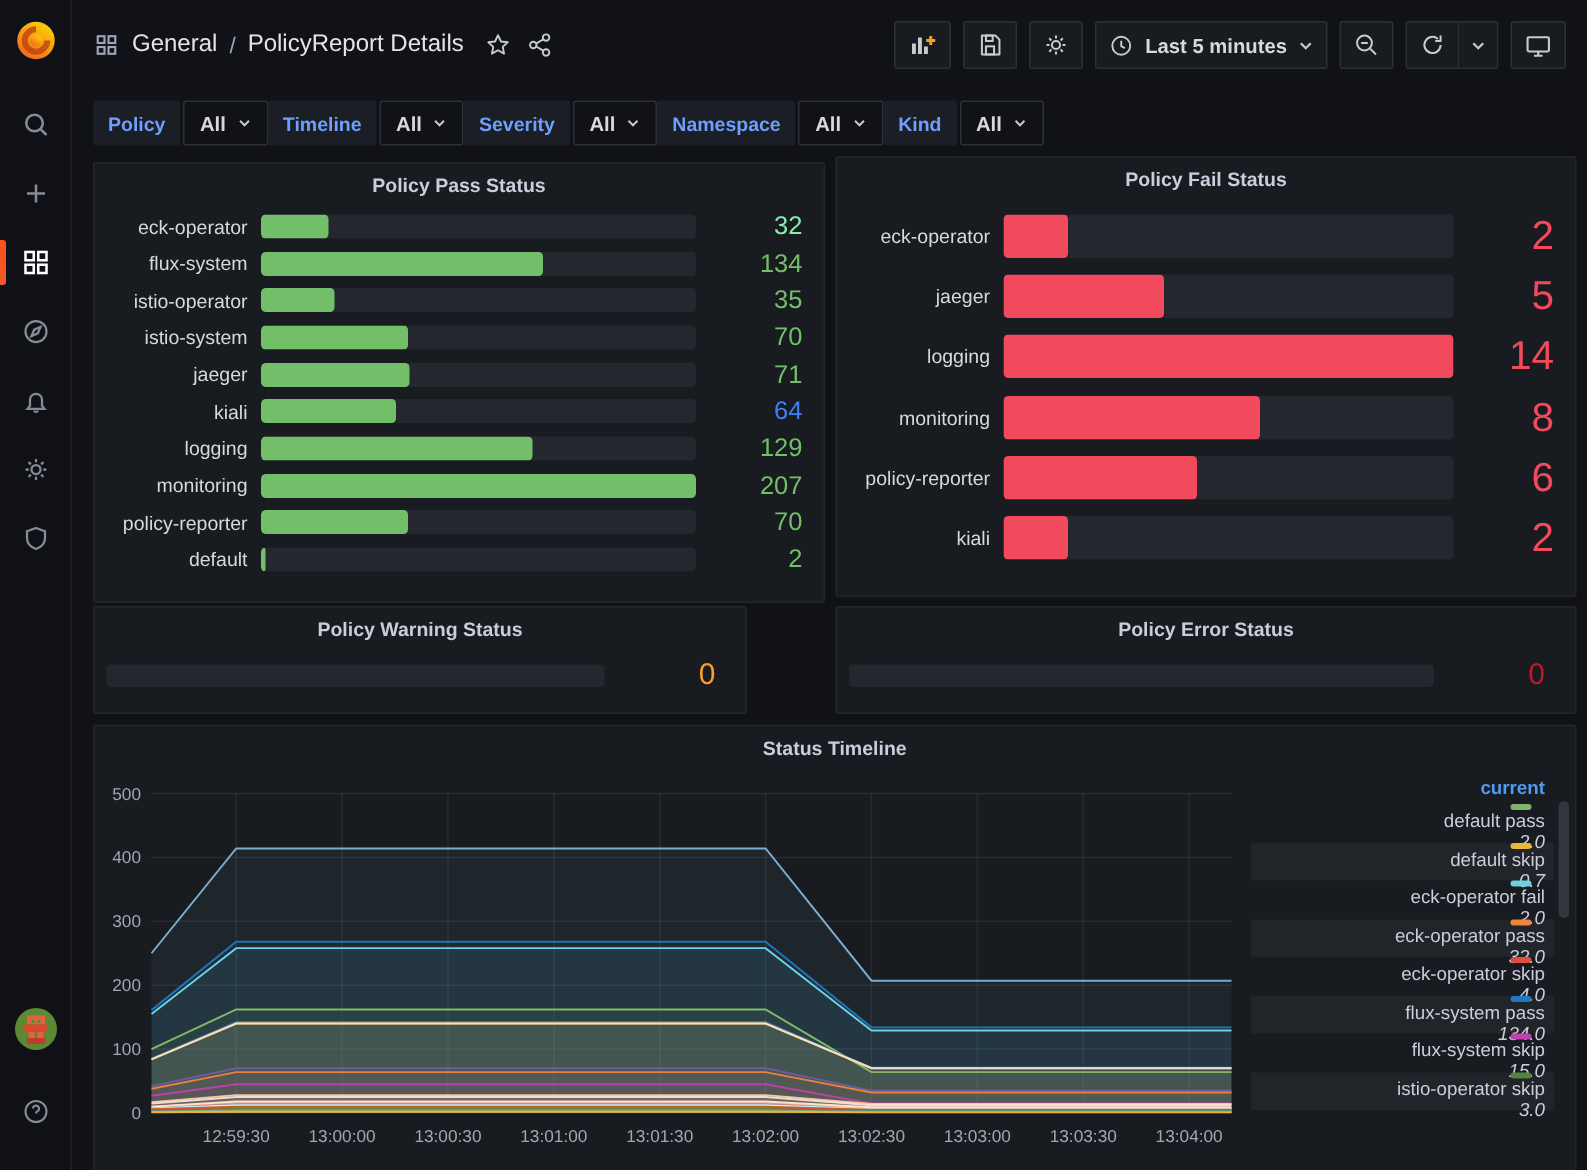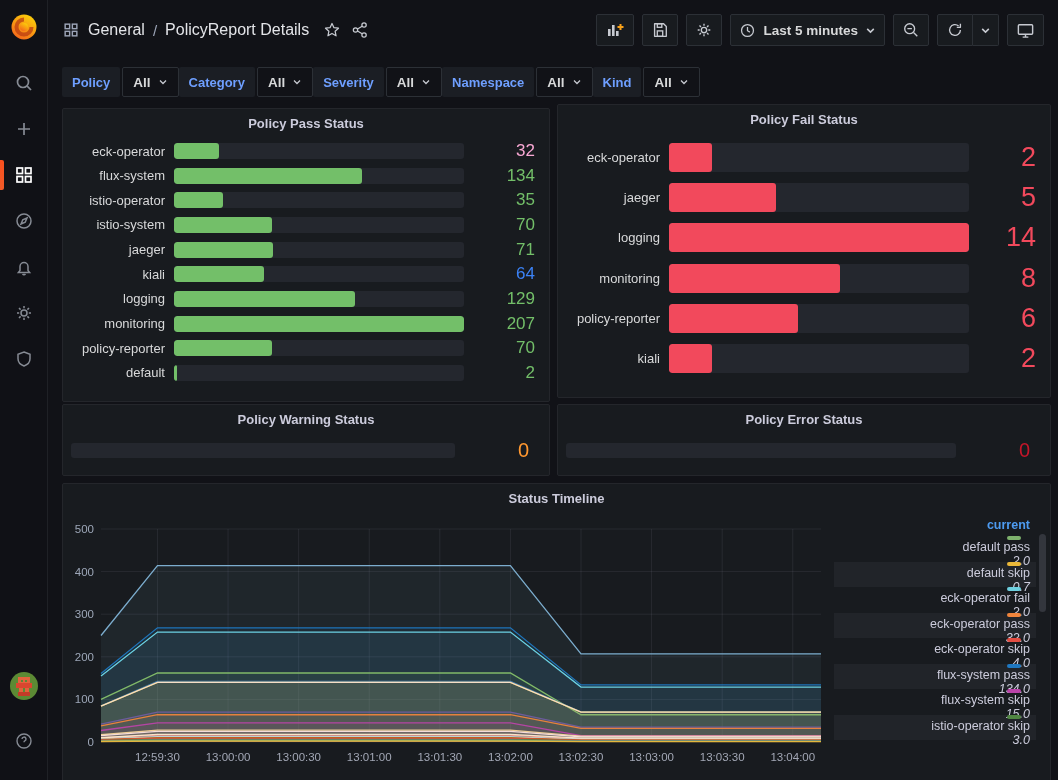--- a/index.html
+++ b/index.html
@@ -36,21 +36,21 @@
   .filters { position:absolute; left:48px; top:60px; width:1010px; height:44px; display:flex; align-items:center; padding:0 14px; }
   .filter { display:flex; align-items:stretch; gap:2px; height:30px; }
   .f-label { display:flex; align-items:center; padding:0 10px; background:#1b1e24; border-radius:2px; color:#6E9FFF; font-weight:700; font-size:13px; cursor:pointer; }
   .f-value { display:flex; align-items:center; gap:7px; padding:0 10px; background:#111217; border:1px solid #2c3036; border-radius:2px; color:#D8D9DA; font-weight:700; font-size:13.5px; cursor:pointer; }
 
   
   .panel { position:absolute; background:#181B1F; border:1px solid #24262b; border-radius:2px; }
   .panel-title { height:28px; display:flex; align-items:center; justify-content:center; font-size:13px; font-weight:700; color:#CCCCDC; cursor:pointer; }
   #panel-pass   { left:62px;  top:108px; width:488px; height:294px; }
   #panel-fail   { left:557px; top:104px; width:494px; height:294px; }
-  #panel-warn   { left:62px;  top:404px; width:488px; height:72px; }
+  #panel-warn   { left:62px;  top:404px; width:436px; height:72px; }
   #panel-error  { left:557px; top:404px; width:494px; height:72px; }
   #panel-timeline { left:62px; top:483px; width:989px; height:310px; }
 
   .bars { display:flex; flex-direction:column; justify-content:space-between; padding:4px 14px 12px 8px; }
   #panel-pass .bars { height:258px; }
   #panel-fail .bars { height:258px; justify-content:space-around; }
   .brow { display:flex; align-items:center; gap:9px; }
   .blabel { width:94px; text-align:right; font-size:13px; color:#D8D9DA; white-space:nowrap; }
   .btrack { flex:1; background:#24272e; border-radius:3px; position:relative; overflow:hidden; }
   .brow.pass .btrack { height:16px; }
@@ -248,21 +248,21 @@
   </header>
 
   <div class="filters" id="filters">
       <div class="filter">
         <span class="f-label">Policy</span>
         <span class="f-value">All <svg width="10" height="10" viewBox="0 0 10 10" fill="none" stroke="#C7CAD1" stroke-width="1.3">
             <path d="M2 3.5l3 3 3-3"></path>
           </svg></span>
       </div>
       <div class="filter">
-        <span class="f-label">Category</span>
+        <span class="f-label">Timeline</span>
         <span class="f-value">All <svg width="10" height="10" viewBox="0 0 10 10" fill="none" stroke="#C7CAD1" stroke-width="1.3">
             <path d="M2 3.5l3 3 3-3"></path>
           </svg></span>
       </div>
       <div class="filter">
         <span class="f-label">Severity</span>
         <span class="f-value">All <svg width="10" height="10" viewBox="0 0 10 10" fill="none" stroke="#C7CAD1" stroke-width="1.3">
             <path d="M2 3.5l3 3 3-3"></path>
           </svg></span>
       </div>
@@ -281,21 +281,21 @@
     </div>
 
   <section class="panel" id="panel-pass">
     <div class="panel-title">Policy Pass Status</div>
     <div class="bars" id="pass-bars">
         <div class="brow pass">
           <div class="blabel">eck-operator</div>
           <div class="btrack">
             <div class="bfill" style="width:15.46%;background:#73BF69"></div>
           </div>
-          <div class="bvalue" style="color:#f9a8d4">32</div>
+          <div class="bvalue" style="color:#86efac">32</div>
         </div>
         <div class="brow pass">
           <div class="blabel">flux-system</div>
           <div class="btrack">
             <div class="bfill" style="width:64.73%;background:#73BF69"></div>
           </div>
           <div class="bvalue" style="color:#73BF69">134</div>
         </div>
         <div class="brow pass">
           <div class="blabel">istio-operator</div>

